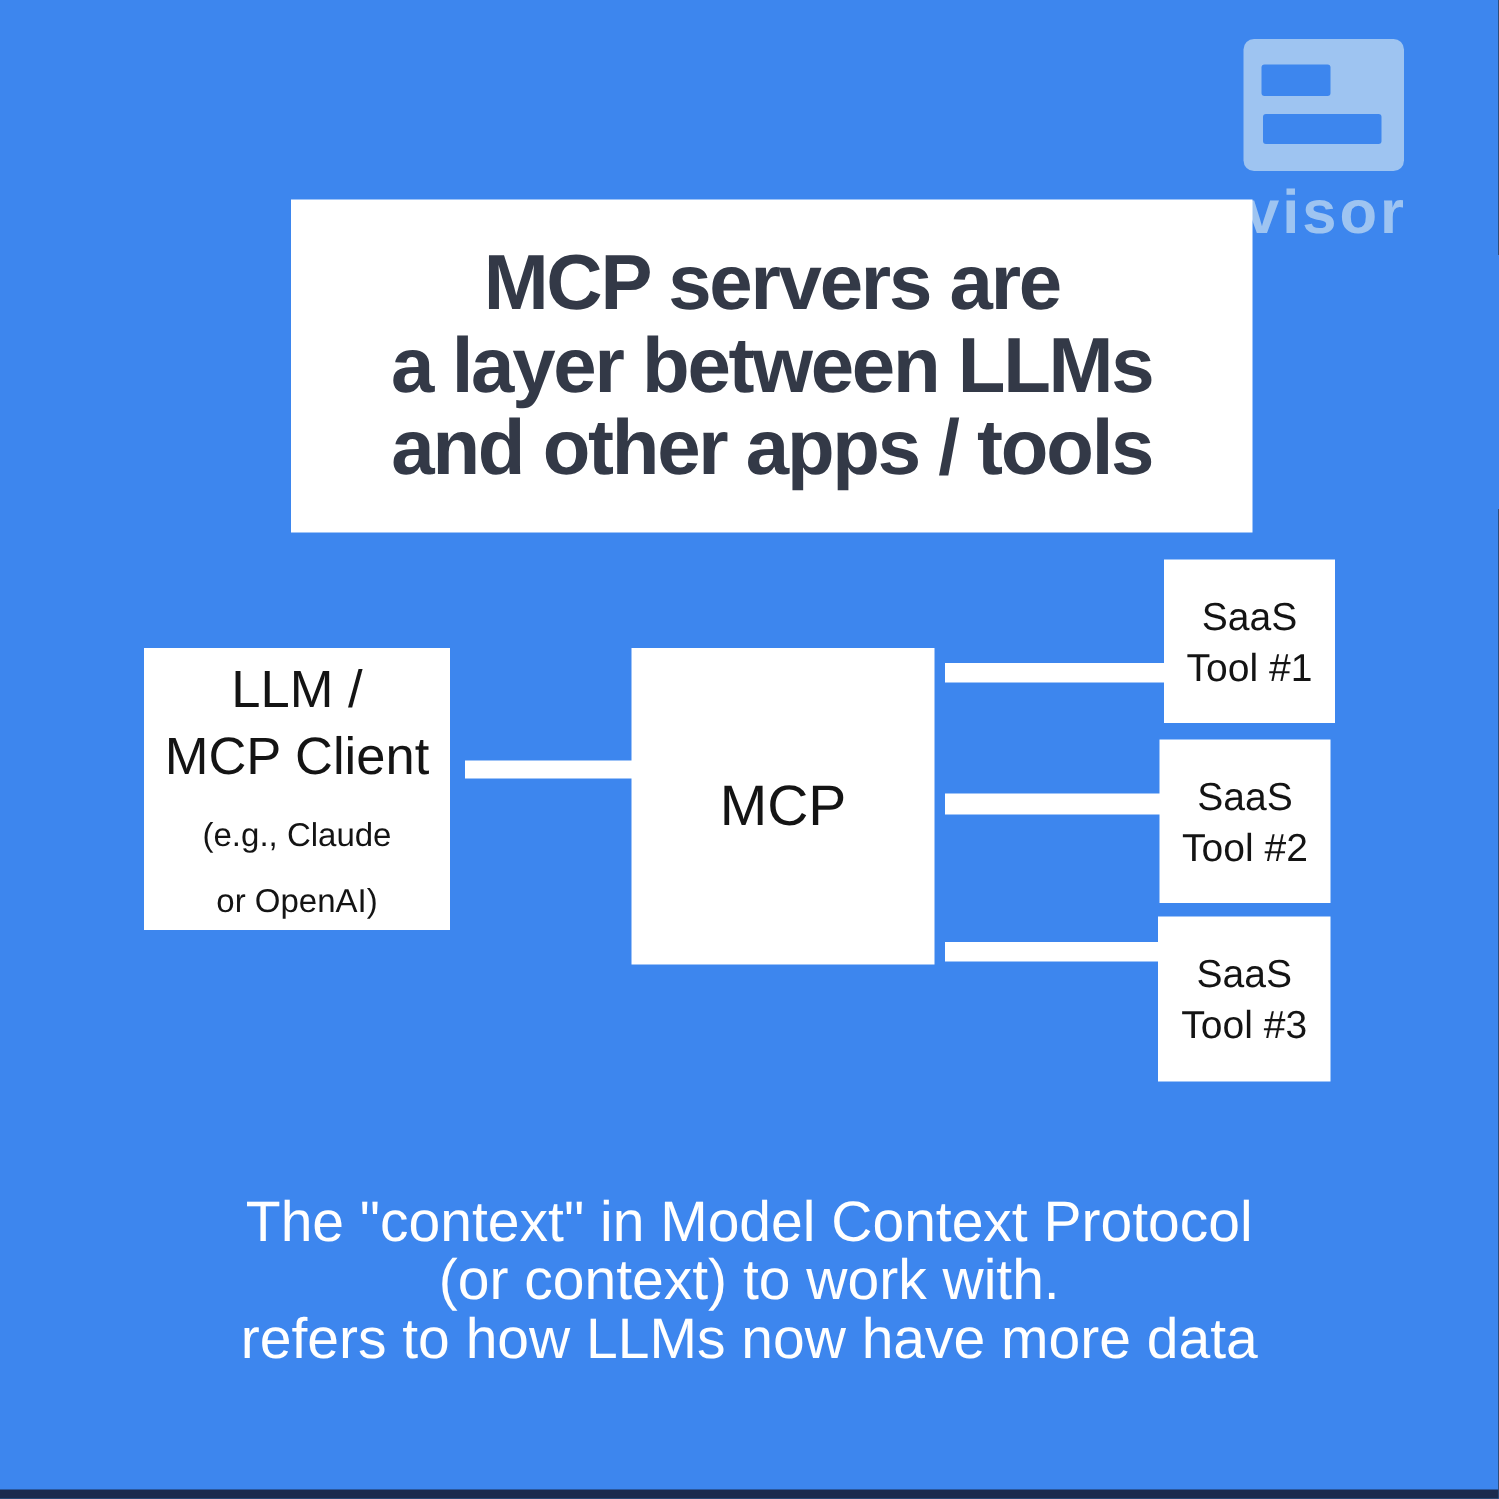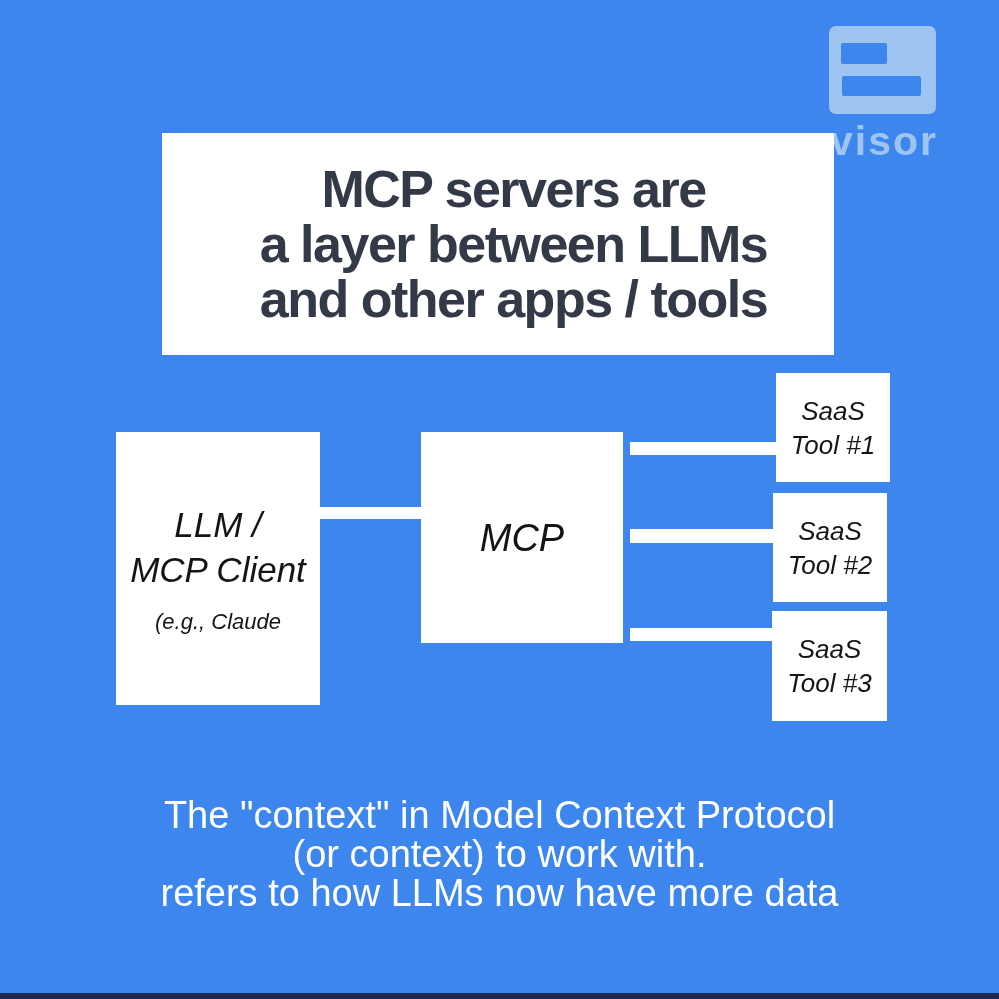--- a/index.html
+++ b/index.html
@@ -31,50 +31,48 @@
     color: #9ec4f1;
     font-size: 41px;
     font-weight: bold;
     letter-spacing: 2px;
     line-height: 40px;
   }
 
   
   .title-card {
     position: absolute;
-    left: 162px; top: 133px;
+    left: 194px; top: 133px;
     width: 641px; height: 222px;
     background: #ffffff;
     display: flex;
     flex-direction: column;
     justify-content: center;
     text-align: center;
-    padding-left: 31px;
   }
   .title-line {
     color: #333947;
     font-size: 52px;
     font-weight: bold;
     letter-spacing: -1.5px;
     line-height: 55px;
     white-space: nowrap;
   }
 
   
   .node {
     position: absolute;
     background: #ffffff;
     display: flex;
     flex-direction: column;
     justify-content: center;
     text-align: center;
     color: #141414;
-    font-style: italic;
   }
-  .node-llm  { left: 116px; top: 432px; width: 204px; height: 273px; }
+  .node-llm  { left: 96px; top: 432px; width: 204px; height: 188px; }
   .node-mcp  { left: 421px; top: 432px; width: 202px; height: 211px; }
   .node-saas1 { left: 776px; top: 373px; width: 114px; height: 109px; }
   .node-saas2 { left: 773px; top: 493px; width: 114px; height: 109px; }
   .node-saas3 { left: 772px; top: 611px; width: 115px; height: 110px; }
   .node-main { font-size: 35px; line-height: 45px; }
   .node-sub  { font-size: 22px; line-height: 28px; margin-top: 16px; }
   .node-mcp .node-main { font-size: 38px; line-height: 52px; }
   .saas-line { font-size: 26px; line-height: 34px; }
 
   
@@ -123,20 +121,21 @@
 
   <div class="connector conn-llm-mcp"></div>
   <div class="connector conn-mcp-saas1"></div>
   <div class="connector conn-mcp-saas2"></div>
   <div class="connector conn-mcp-saas3"></div>
 
   <div class="node node-llm">
     <div class="node-main">LLM /</div>
     <div class="node-main">MCP Client</div>
     <div class="node-sub">(e.g., Claude</div>
+    <div class="node-sub">or OpenAI)</div>
   </div>
 
   <div class="node node-mcp">
     <div class="node-main">MCP</div>
   </div>
 
   <div class="node node-saas1">
     <div class="saas-line">SaaS</div>
     <div class="saas-line">Tool #1</div>
   </div>

